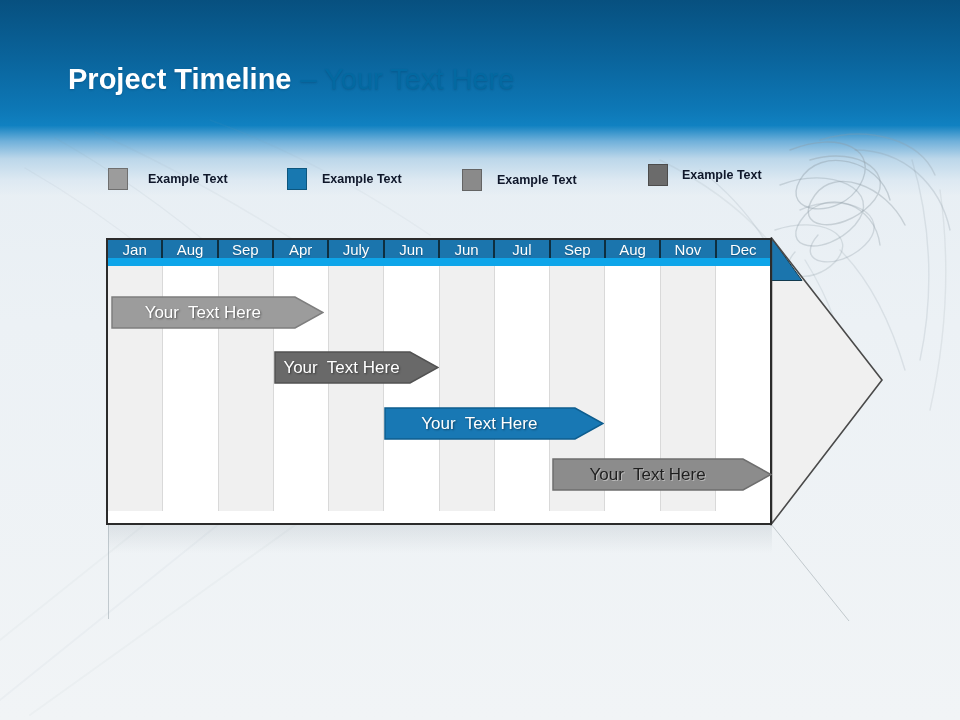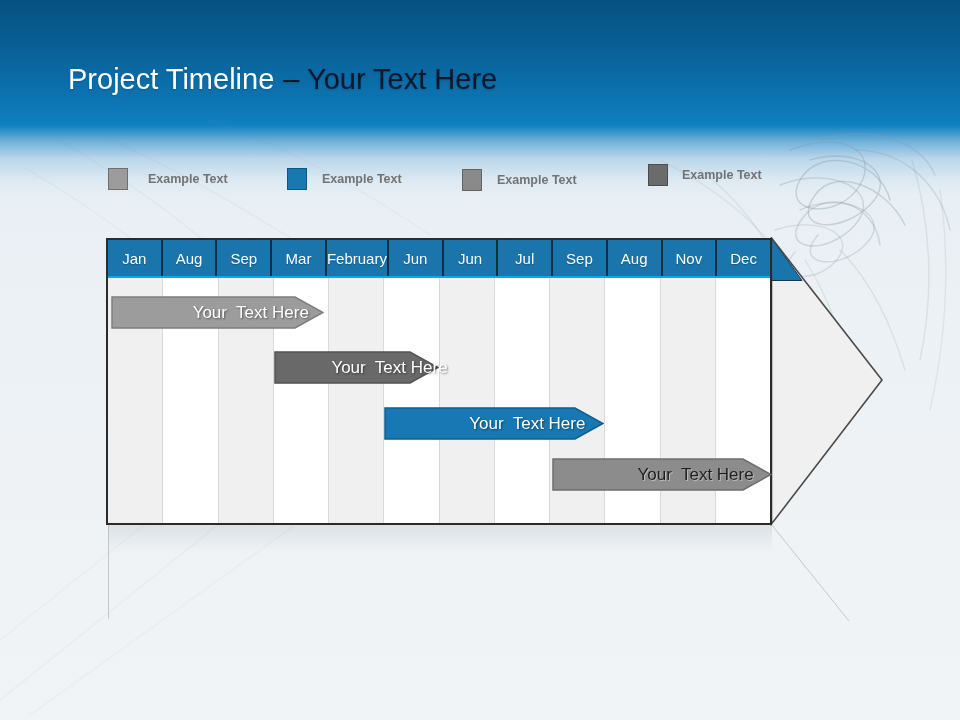--- a/index.html
+++ b/index.html
@@ -14,46 +14,46 @@
     position:absolute;left:0;top:0;width:960px;height:196px;z-index:1;
     background:linear-gradient(180deg,
       #07507f 0%, #0a649c 30%, #0d77b5 55%, #1081c1 64%,
       #6fb0da 72%, #bcd7ea 81%, #dde9f2 92%, rgba(232,240,246,0) 100%);
   }
   .title{
     position:absolute;left:68px;top:60px;z-index:4;color:#ffffff;
     font-size:29px;line-height:38px;white-space:nowrap;
     text-shadow:0 1px 2px rgba(0,40,70,.25);
   }
-  .t-bold{font-weight:400;}
-  .t-light{font-weight:400;margin-left:9px;color:#0f172a;}
+  .t-bold{font-weight:700;}
+  .t-light{font-weight:400;margin-left:9px;color:#0369a1;}
 
   
   .texture{position:absolute;left:0;top:0;z-index:2;pointer-events:none;}
 
   
   .legend{position:absolute;left:0;top:0;width:960px;height:0;z-index:5;}
   .leg-item{position:absolute;display:flex;align-items:center;}
   .leg-item:nth-of-type(1){left:108px;top:168px;}
   .leg-item:nth-of-type(2){left:287px;top:168px;}
   .leg-item:nth-of-type(3){left:462px;top:169px;}
   .leg-item:nth-of-type(4){left:648px;top:164px;}
   .swatch{width:20px;height:22px;border:1px solid #6f6f6f;box-sizing:border-box;flex:none;}
-  .leg-label{font-weight:700;font-size:12.5px;color:#737373;white-space:pre;}
+  .leg-label{font-weight:700;font-size:12.5px;color:#0f172a;white-space:pre;}
   .leg-item:nth-of-type(1) .leg-label{margin-left:20px;}
   .leg-item:nth-of-type(2) .leg-label{margin-left:15px;}
   .leg-item:nth-of-type(3) .leg-label{margin-left:15px;}
   .leg-item:nth-of-type(4) .leg-label{margin-left:14px;}
 
   
   .timeline{
     position:absolute;left:106px;top:238px;width:666px;height:287px;z-index:5;
     border:2px solid #2b2b2b;box-sizing:border-box;background:#ffffff;
   }
-  .thead{display:flex;height:38px;border-bottom:2px solid #0ea5e9;box-sizing:border-box;}
+  .thead{display:flex;height:26px;border-bottom:8px solid #0ea5e9;box-sizing:border-box;}
   .mcell{
     flex:1;display:flex;align-items:center;justify-content:center;
     background:#1b75ad;color:#ffffff;font-size:15px;
     border-right:2px solid #0e2f40;box-sizing:border-box;
     text-shadow:0 1px 1px rgba(0,30,50,.35);
   }
   .mcell:last-child{border-right:none;}
   .cols{display:flex;height:245px;}
   .col{flex:1;border-right:1px solid #d9d9d9;box-sizing:border-box;}
   .col:last-child{border-right:none;}
@@ -62,21 +62,20 @@
 
   .arrowhead{position:absolute;left:770px;top:237px;z-index:4;}
 
   
   .bar{position:absolute;z-index:6;}
   .bar svg{position:absolute;left:0;top:0;}
   .bar-label{
     position:absolute;left:0;top:0;height:19px;line-height:33px;
     text-align:center;font-size:17px;white-space:pre;
     text-shadow:1px 1px 2px rgba(0,0,0,.45);
-    padding-left:48px;
   }
   .bar-label.dark-text{text-shadow:1px 1px 0 rgba(255,255,255,.4);}
 
   
   .reflection{position:absolute;left:100px;top:524px;z-index:3;pointer-events:none;}
 </style>
 </head>
 <body>
 
 <div class="header-band"></div>
@@ -131,22 +130,22 @@
       <span class="swatch" style="background: rgb(107, 107, 107); border-color: rgb(76, 76, 76);"></span>
       <span class="leg-label">Example Text</span>
     </div>
   </div>
 
 <div class="timeline">
   <div class="thead">
       <div class="mcell">Jan</div>
       <div class="mcell">Aug</div>
       <div class="mcell">Sep</div>
-      <div class="mcell">Mar</div>
-      <div class="mcell">February</div>
+      <div class="mcell">Apr</div>
+      <div class="mcell">July</div>
       <div class="mcell">Jun</div>
       <div class="mcell">Jun</div>
       <div class="mcell">Jul</div>
       <div class="mcell">Sep</div>
       <div class="mcell">Aug</div>
       <div class="mcell">Nov</div>
       <div class="mcell">Dec</div>
     </div>
   <div class="cols">
       <div class="col odd"></div>

